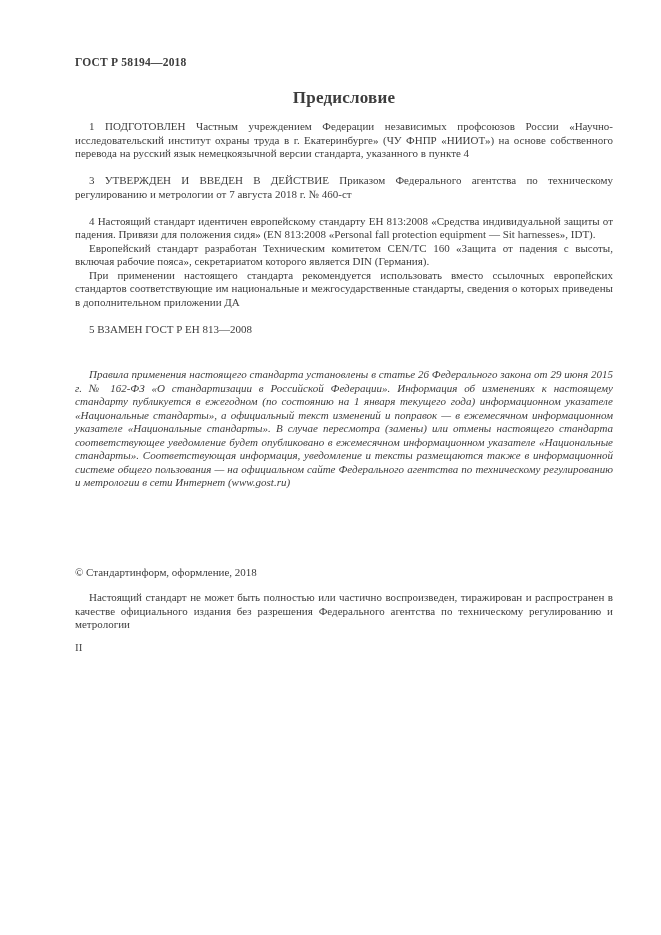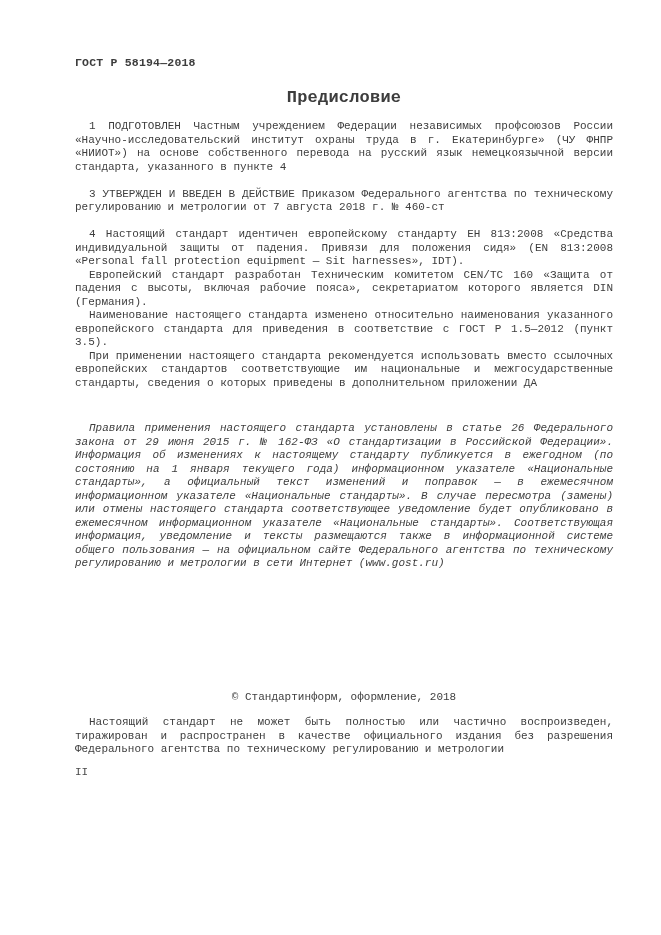--- a/index.html
+++ b/index.html
@@ -8,21 +8,21 @@
     background: #ffffff;
   }
   .page {
     position: relative;
     width: 661px;
     height: 792px;
     background: #ffffff;
     box-sizing: border-box;
     padding: 56px 48px 0 75px;
     color: #3d3d3d;
-    font-family: Liberation Mono, monospace;
+    font-family: Liberation Serif, serif;
     font-size: 11px;
     line-height: 13.5px;
     overflow: hidden;
   }
   .doc-code {
     font-weight: bold;
     font-size: 11.5px;
     letter-spacing: 0.2px;
   }
   .title {
@@ -40,22 +40,22 @@
   .clause { margin-top: 13.5px; }
   .first-clause { margin-top: 16px; }
   .cont { margin-top: 0; }
   .note {
     margin-top: 32px;
     font-style: italic;
     text-align: justify;
     text-indent: 14px;
   }
   .copyright {
-    margin-top: 120px;
-    text-align: center;
+    margin-top: 76px;
+    text-align: left;
     text-indent: 0;
   }
   .restriction { margin-top: 12px; }
   .page-number {
     margin-top: 9px;
     color: #4a4a4a;
   }
 </style>
 </head>
 <body>
@@ -68,24 +68,24 @@
 
   <p class="indent clause first-clause">1 ПОДГОТОВЛЕН Частным учреждением Федерации независимых профсоюзов России «Научно-исследовательский институт охраны труда в г. Екатеринбурге» (ЧУ ФНПР «НИИОТ») на основе собственного перевода на русский язык немецкоязычной версии стандарта, указанного в пункте 4</p>
 
 
   <p class="indent clause">3 УТВЕРЖДЕН И ВВЕДЕН В ДЕЙСТВИЕ Приказом Федерального агентства по техническому регулированию и метрологии от 7 августа 2018 г. № 460-ст</p>
 
   <p class="indent clause">4 Настоящий стандарт идентичен европейскому стандарту ЕН 813:2008 «Средства индивидуальной защиты от падения. Привязи для положения сидя» (EN 813:2008 «Personal fall protection equipment — Sit harnesses», IDT).</p>
 
   <p class="indent cont">Европейский стандарт разработан Техническим комитетом CEN/TC 160 «Защита от падения с высоты, включая рабочие пояса», секретариатом которого является DIN (Германия).</p>
 
-  <p class="indent cont">Наименование настоящего стандарта изменено относительно наименования указанного европейского стандарта для приведения в соответствие с ГОСТ Р 1.5—2012 (пункт 3.5).</p>
 
   <p class="indent cont">При применении настоящего стандарта рекомендуется использовать вместо ссылочных европейских стандартов соответствующие им национальные и межгосударственные стандарты, сведения о которых приведены в дополнительном приложении ДА</p>
 
+  <p class="indent clause">5 ВЗАМЕН ГОСТ Р ЕН 813—2008</p>
 
 
   <p class="note">Правила применения настоящего стандарта установлены в статье 26 Федерального закона от 29 июня 2015 г. № 162-ФЗ «О стандартизации в Российской Федерации». Информация об изменениях к настоящему стандарту публикуется в ежегодном (по состоянию на 1 января текущего года) информационном указателе «Национальные стандарты», а официальный текст изменений и поправок — в ежемесячном информационном указателе «Национальные стандарты». В случае пересмотра (замены) или отмены настоящего стандарта соответствующее уведомление будет опубликовано в ежемесячном информационном указателе «Национальные стандарты». Соответствующая информация, уведомление и тексты размещаются также в информационной системе общего пользования — на официальном сайте Федерального агентства по техническому регулированию и метрологии в сети Интернет (www.gost.ru)</p>
 
   <p class="copyright">© Стандартинформ, оформление, 2018</p>
 
   <p class="indent restriction">Настоящий стандарт не может быть полностью или частично воспроизведен, тиражирован и распространен в качестве официального издания без разрешения Федерального агентства по техническому регулированию и метрологии</p>
 
   <div class="page-number">II</div>
 

